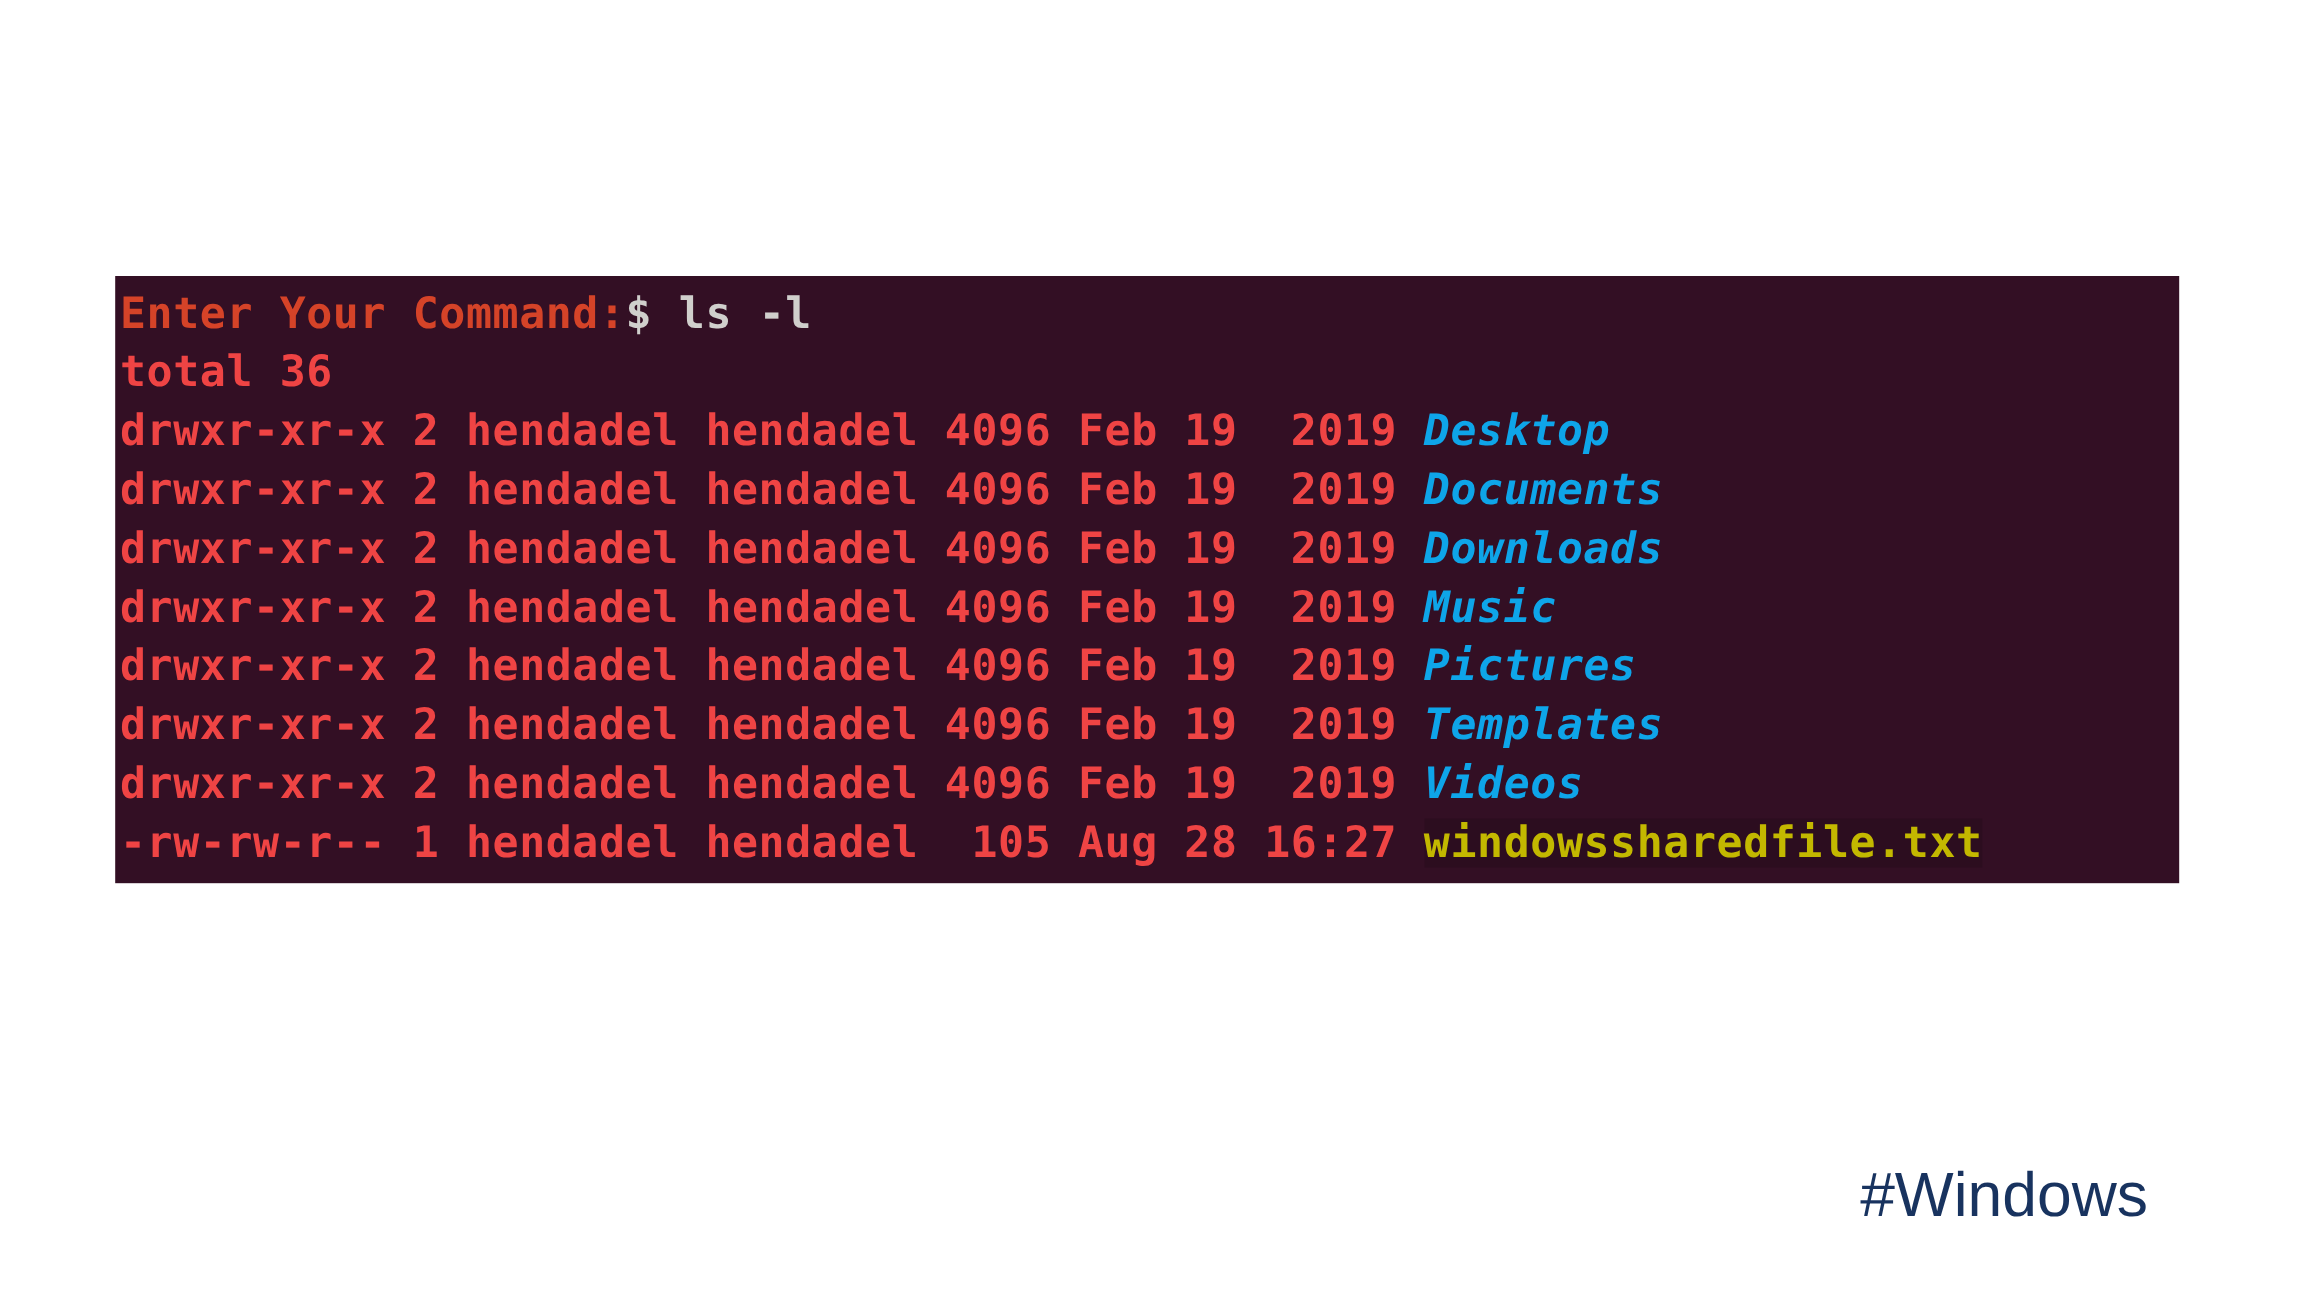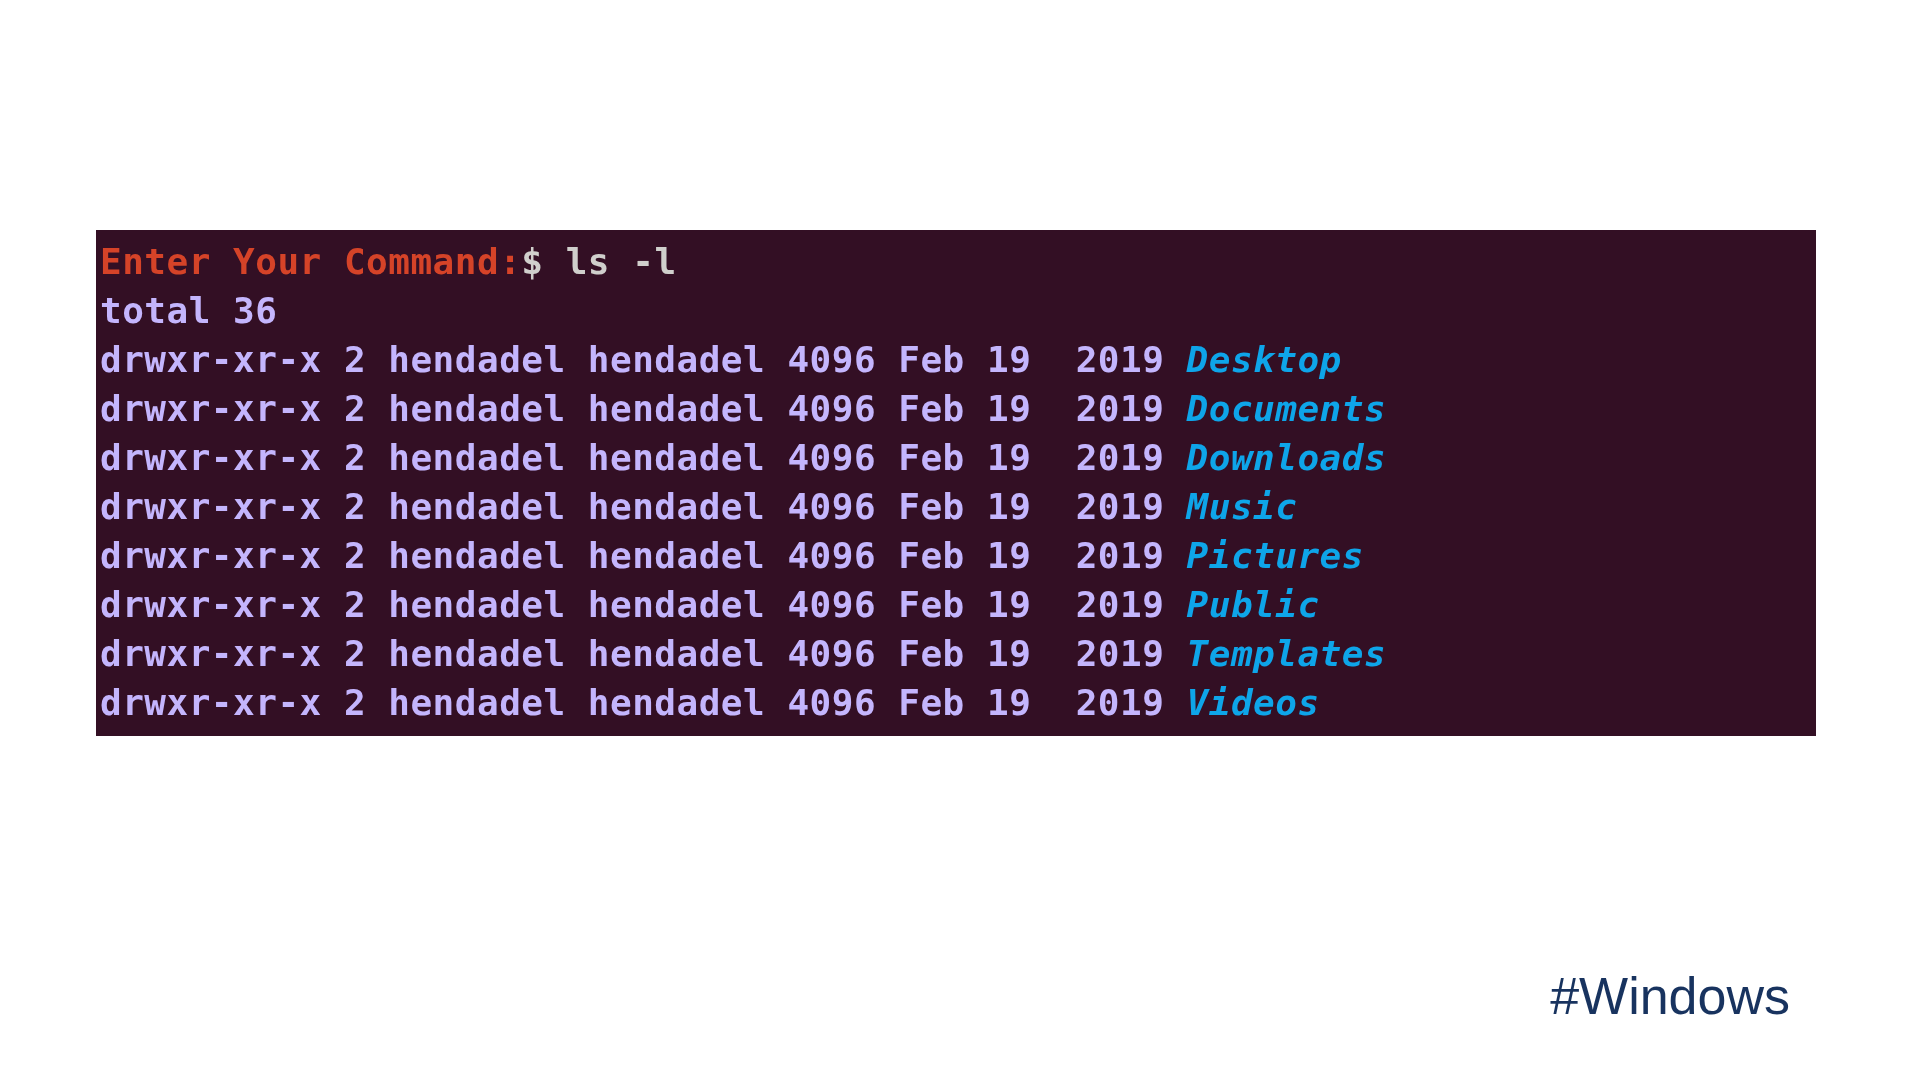--- a/index.html
+++ b/index.html
@@ -29,21 +29,21 @@
     .prompt {
       color: #d54328;
     }
     .dollar {
       color: #d0cfcc;
     }
     .cmd {
       color: #d0cfcc;
     }
     .plain {
-      color: #c4b5fd;
+      color: #ef4444;
     }
     .dir {
       color: #0ea5e9;
       font-style: italic;
     }
     .file-hl {
       color: #c3b800;
       background: rgba(0,0,0,0.12);
     }
     .hashtag {
@@ -64,19 +64,19 @@
 
 <div class="terminal">
   <div class="line"><span class="prompt">Enter Your Command:</span><span class="dollar">$</span><span class="cmd"> <span>ls -l</span></span></div>
   <div class="line plain">total 36</div>
   <div id="rows">
       <div class="line"><span class="plain">drwxr-xr-x 2 hendadel hendadel 4096 Feb 19  2019 </span><span class="dir">Desktop</span></div>
       <div class="line"><span class="plain">drwxr-xr-x 2 hendadel hendadel 4096 Feb 19  2019 </span><span class="dir">Documents</span></div>
       <div class="line"><span class="plain">drwxr-xr-x 2 hendadel hendadel 4096 Feb 19  2019 </span><span class="dir">Downloads</span></div>
       <div class="line"><span class="plain">drwxr-xr-x 2 hendadel hendadel 4096 Feb 19  2019 </span><span class="dir">Music</span></div>
       <div class="line"><span class="plain">drwxr-xr-x 2 hendadel hendadel 4096 Feb 19  2019 </span><span class="dir">Pictures</span></div>
-      <div class="line"><span class="plain">drwxr-xr-x 2 hendadel hendadel 4096 Feb 19  2019 </span><span class="dir">Public</span></div>
       <div class="line"><span class="plain">drwxr-xr-x 2 hendadel hendadel 4096 Feb 19  2019 </span><span class="dir">Templates</span></div>
       <div class="line"><span class="plain">drwxr-xr-x 2 hendadel hendadel 4096 Feb 19  2019 </span><span class="dir">Videos</span></div>
+      <div class="line"><span class="plain">-rw-rw-r-- 1 hendadel hendadel  105 Aug 28 16:27 </span><span class="file-hl">windowssharedfile.txt</span></div>
     </div>
 </div>
 
 <div class="hashtag">#Windows</div>
 
 </body></html>

